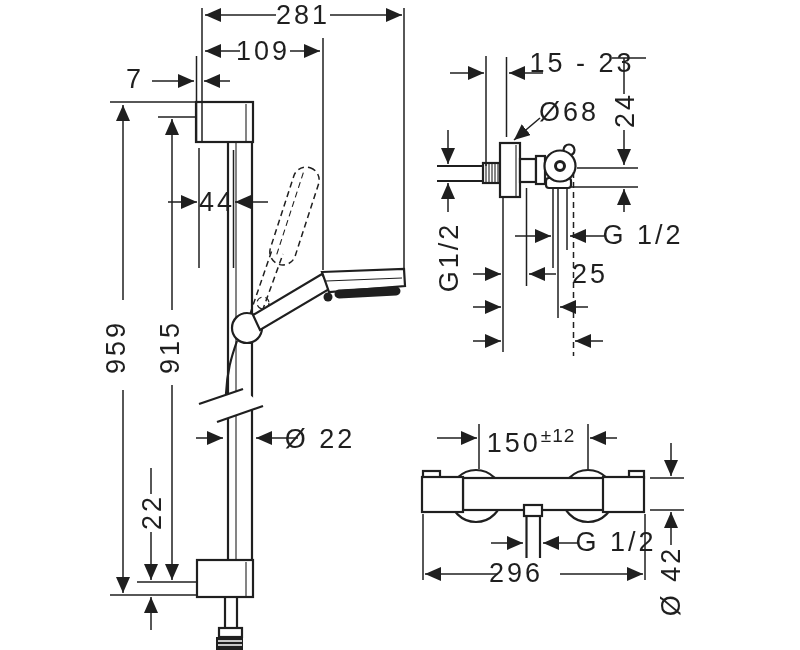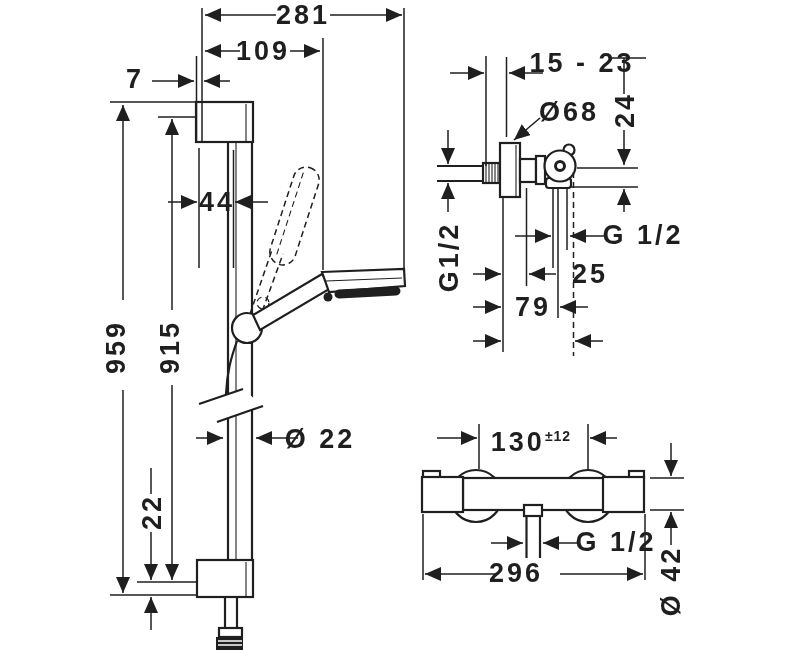--- a/index.html
+++ b/index.html
@@ -1,27 +1,27 @@
 <!DOCTYPE html>
 <html><head>
 <meta charset="utf-8">
 <style>
   html,body { margin:0; padding:0; background:#fff; }
   .canvas {
     position:relative; width:800px; height:650px; background:#ffffff;
-    font-family:"Liberation Sans", sans-serif; overflow:hidden;font-weight:bold;
+    font-family:"Liberation Sans", sans-serif; overflow:hidden;
   }
   svg { position:absolute; left:0; top:0; }
   .lbl {
     position:absolute; width:120px; height:30px; line-height:30px;
     text-align:center; font-size:27px; letter-spacing:3px; color:#1f1f1f;
     white-space:nowrap;
   }
   .rot { transform:rotate(-90deg); }
-  .sup { font-size:14px; vertical-align:10px; letter-spacing:1px; }
+  .sup { font-size:19px; vertical-align:10px; letter-spacing:1px; }
   .o   { stroke:#1f1f1f; stroke-width:2.2; fill:none; }
   .of  { stroke:#1f1f1f; stroke-width:2.2; fill:#ffffff; }
   .d   { stroke:#1f1f1f; stroke-width:1.5; fill:none; }
   .t   { stroke:#1f1f1f; stroke-width:1.1; fill:none; }
   .dsh { stroke-dasharray:6 4; }
 </style>
 </head>
 <body>
 
 <div class="canvas">
@@ -195,20 +195,19 @@
   <div class="lbl rot" style="left:110px;top:332px">915</div>
   <div class="lbl rot" style="left:92px;top:497px">22</div>
   <div class="lbl" style="left:260px;top:424px">Ø 22</div>
 
   <div class="lbl" style="left:522px;top:48px">15 - 23</div>
   <div class="lbl" style="left:509px;top:97px">Ø68</div>
   <div class="lbl rot" style="left:565px;top:95px">24</div>
   <div class="lbl rot" style="left:389px;top:242px">G1/2</div>
   <div class="lbl" style="left:583px;top:220px">G 1/2</div>
   <div class="lbl" style="left:530px;top:259px">25</div>
-  <div class="lbl" style="left:473px;top:292px">79</div>
-
-  <div class="lbl" style="left:461px;top:421px;width:140px"><span>130</span><span class="sup">±12</span></div>
+
+  <div class="lbl" style="left:461px;top:421px;width:140px"><span>150</span><span class="sup">±12</span></div>
   <div class="lbl" style="left:556px;top:527px">G 1/2</div>
   <div class="lbl" style="left:456px;top:558px">296</div>
   <div class="lbl rot" style="left:611px;top:566px">Ø 42</div>
 
 </div>
 
 </body></html>

